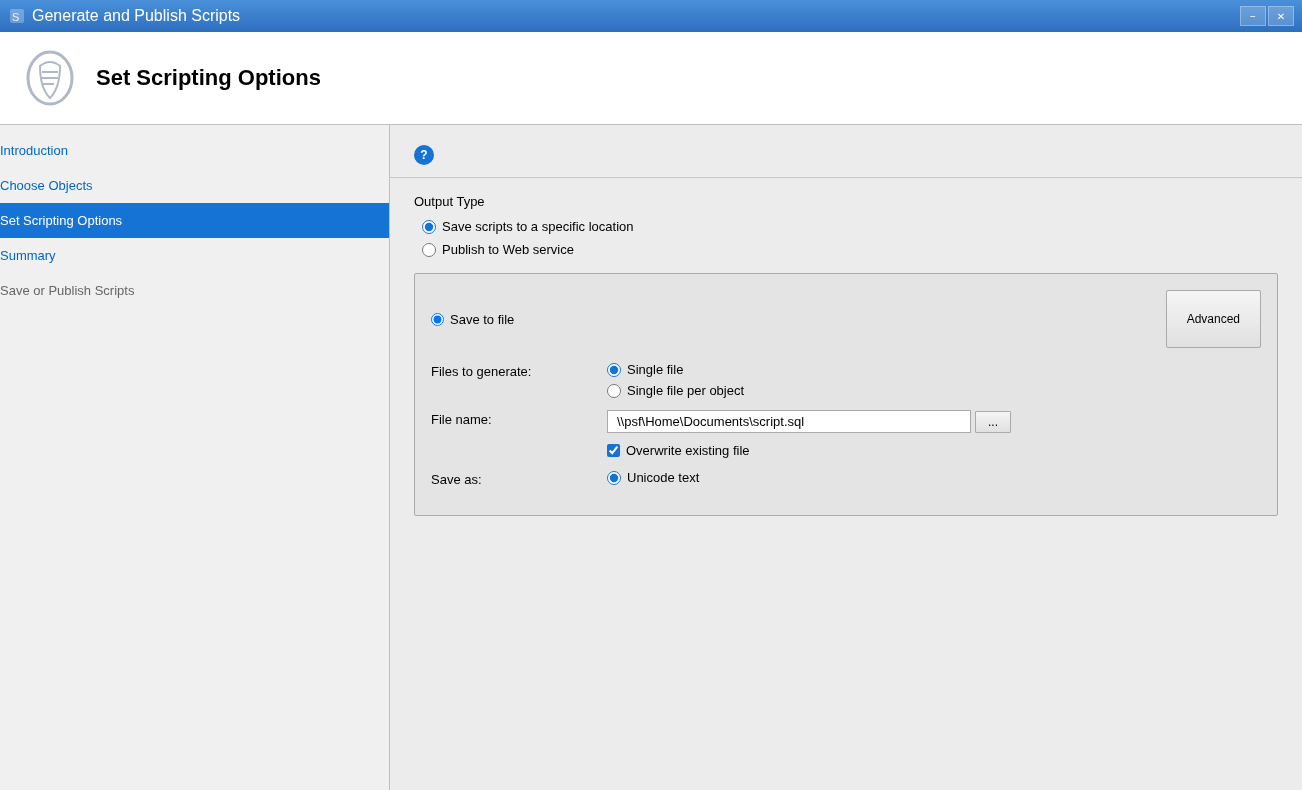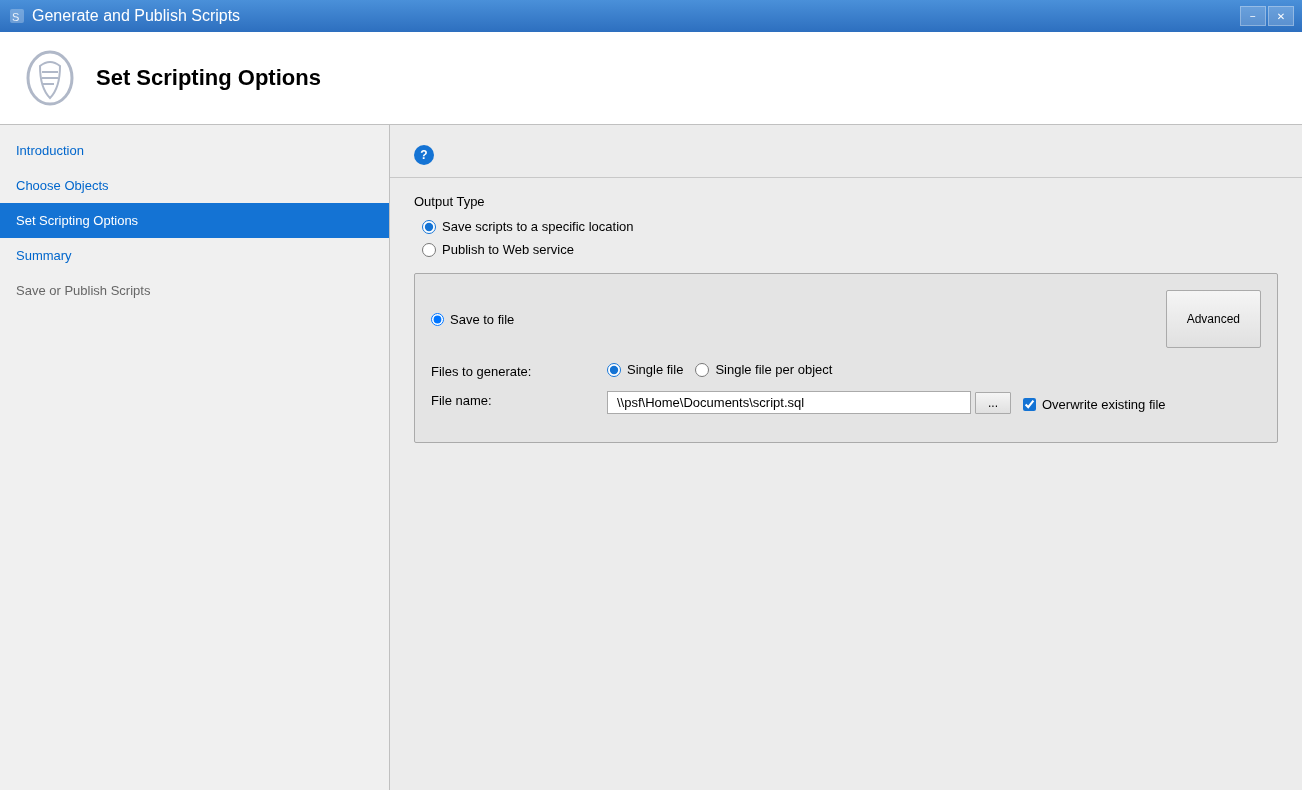--- a/index.html
+++ b/index.html
@@ -91,21 +91,21 @@
 
     
     .sidebar {
       width: 390px;
       background: #f0f0f0;
       border-right: 1px solid #c0c0c0;
       flex-shrink: 0;
       padding-top: 8px;
     }
     .nav-item {
-      padding: 10px 16px;
+      padding: 10px 0;
       cursor: pointer;
       color: #0066cc;
       font-size: 13px;
     }
     .nav-item.active {
       background: #1473d4;
       color: white;
     }
     .nav-item.disabled {
       color: #666;
@@ -222,22 +222,22 @@
     }
     .form-label {
       width: 160px;
       font-size: 13px;
       color: #000;
       padding-top: 2px;
       flex-shrink: 0;
     }
     .form-controls {
       display: flex;
-      flex-direction: row;
-      gap: 12px;
+      flex-direction: column;
+      gap: 6px;
     }
 
     .file-name-row {
       display: flex;
       align-items: center;
       gap: 4px;
     }
     .file-name-input {
       width: 364px;
       padding: 3px 9px;
@@ -361,18 +361,27 @@
                 <input type="text" class="file-name-input" value="\\psf\Home\Documents\script.sql" style="">
                 <button class="browse-btn">...</button>
               </div>
               <label class="checkbox-row">
                 <input type="checkbox" checked="" style="">
                 <span style="font-size:13px;color:#000;">Overwrite existing file</span>
               </label>
             </div>
           </div>
 
+          <div class="form-row">
+            <span class="form-label">Save as:</span>
+            <div class="form-controls">
+              <label class="radio-item">
+                <input type="radio" name="saveAs" checked="" style="">
+                <span class="radio-label">Unicode text</span>
+              </label>
+            </div>
+          </div>
 
         </div>
       </div>
     </div>
   </div>
 </div>
 
 </body></html>

